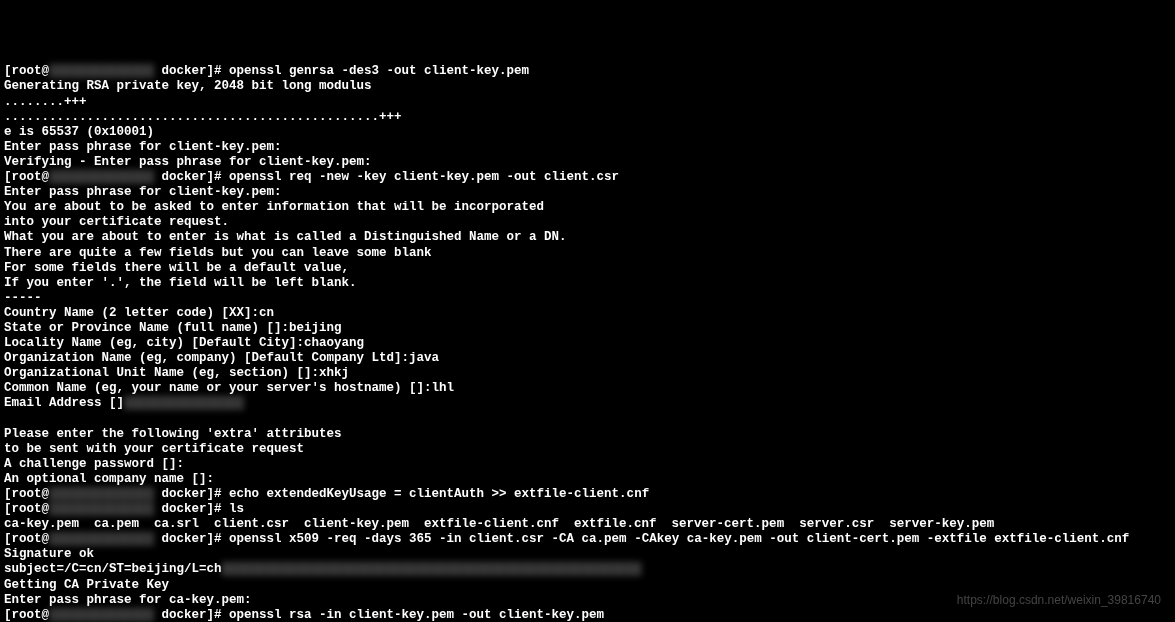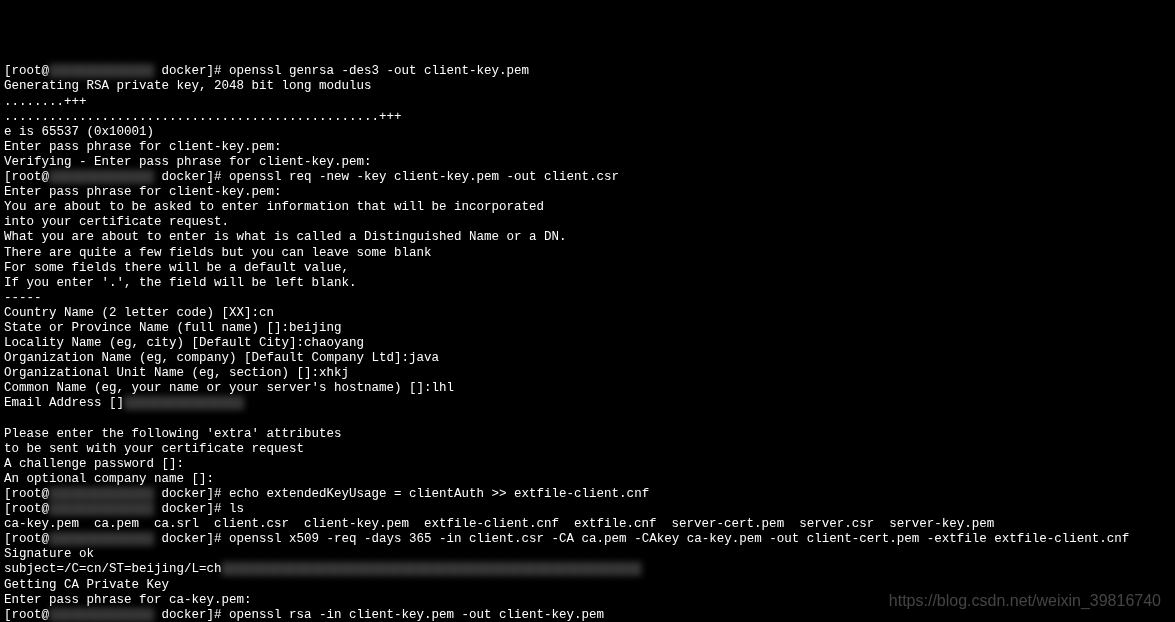--- a/index.html
+++ b/index.html
@@ -15,34 +15,35 @@
       line-height: 15.1px;
       padding: 4px;
       width: 1175px;
       height: 622px;
       overflow: hidden;
       white-space: pre;
       position: relative;
     }
     .terminal-line {
       display: block;
+      font-weight: bold;
     }
     .blur-overlay {
       display: inline-block;
       filter: blur(3px);
       opacity: 0.4;
       color: #888888;
     }
     .watermark {
       position: absolute;
       right: 14px;
       bottom: 14px;
       color: #888888;
       opacity: 0.5;
-      font-size: 16px;
+      font-size: 12px;
       font-family: Arial, sans-serif;
       pointer-events: none;
     }
   </style>
 </head>
 <body>
 
 
 
 <div id="terminal-output"><div class="terminal-line"><span>[root@</span><span class="blur-overlay">██████████████</span><span> docker]# openssl genrsa -des3 -out client-key.pem</span></div><div class="terminal-line">Generating RSA private key, 2048 bit long modulus</div><div class="terminal-line">........+++</div><div class="terminal-line">..................................................+++</div><div class="terminal-line">e is 65537 (0x10001)</div><div class="terminal-line">Enter pass phrase for client-key.pem:</div><div class="terminal-line">Verifying - Enter pass phrase for client-key.pem:</div><div class="terminal-line"><span>[root@</span><span class="blur-overlay">██████████████</span><span> docker]# openssl req -new -key client-key.pem -out client.csr</span></div><div class="terminal-line">Enter pass phrase for client-key.pem:</div><div class="terminal-line">You are about to be asked to enter information that will be incorporated</div><div class="terminal-line">into your certificate request.</div><div class="terminal-line">What you are about to enter is what is called a Distinguished Name or a DN.</div><div class="terminal-line">There are quite a few fields but you can leave some blank</div><div class="terminal-line">For some fields there will be a default value,</div><div class="terminal-line">If you enter '.', the field will be left blank.</div><div class="terminal-line">-----</div><div class="terminal-line">Country Name (2 letter code) [XX]:cn</div><div class="terminal-line">State or Province Name (full name) []:beijing</div><div class="terminal-line">Locality Name (eg, city) [Default City]:chaoyang</div><div class="terminal-line">Organization Name (eg, company) [Default Company Ltd]:java</div><div class="terminal-line">Organizational Unit Name (eg, section) []:xhkj</div><div class="terminal-line">Common Name (eg, your name or your server's hostname) []:lhl</div><div class="terminal-line"><span>Email Address []</span><span class="blur-overlay">████████████████</span></div><div class="terminal-line"> </div><div class="terminal-line">Please enter the following 'extra' attributes</div><div class="terminal-line">to be sent with your certificate request</div><div class="terminal-line">A challenge password []:</div><div class="terminal-line">An optional company name []:</div><div class="terminal-line"><span>[root@</span><span class="blur-overlay">██████████████</span><span> docker]# echo extendedKeyUsage = clientAuth &gt;&gt; extfile-client.cnf</span></div><div class="terminal-line"><span>[root@</span><span class="blur-overlay">██████████████</span><span> docker]# ls</span></div><div class="terminal-line">ca-key.pem  ca.pem  ca.srl  client.csr  client-key.pem  extfile-client.cnf  extfile.cnf  server-cert.pem  server.csr  server-key.pem</div><div class="terminal-line"><span>[root@</span><span class="blur-overlay">██████████████</span><span> docker]# openssl x509 -req -days 365 -in client.csr -CA ca.pem -CAkey ca-key.pem -out client-cert.pem -extfile extfile-client.cnf</span></div><div class="terminal-line">Signature ok</div><div class="terminal-line"><span>subject=/C=cn/ST=beijing/L=ch</span><span class="blur-overlay">████████████████████████████████████████████████████████</span></div><div class="terminal-line">Getting CA Private Key</div><div class="terminal-line">Enter pass phrase for ca-key.pem:</div><div class="terminal-line"><span>[root@</span><span class="blur-overlay">██████████████</span><span> docker]# openssl rsa -in client-key.pem -out client-key.pem</span></div></div>

